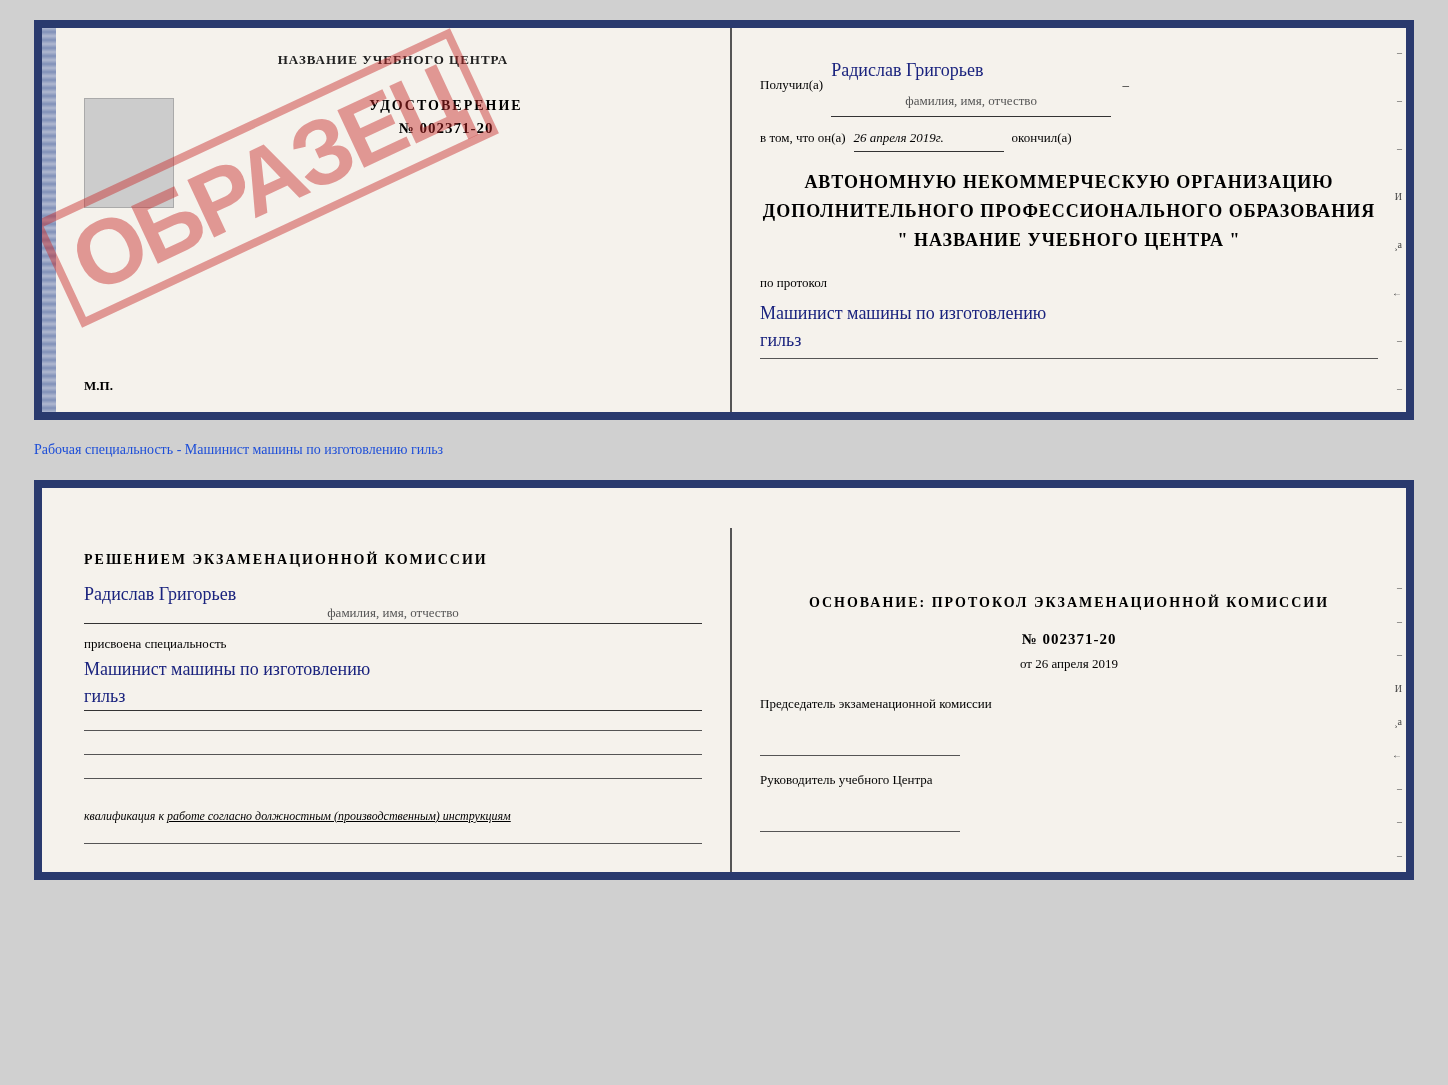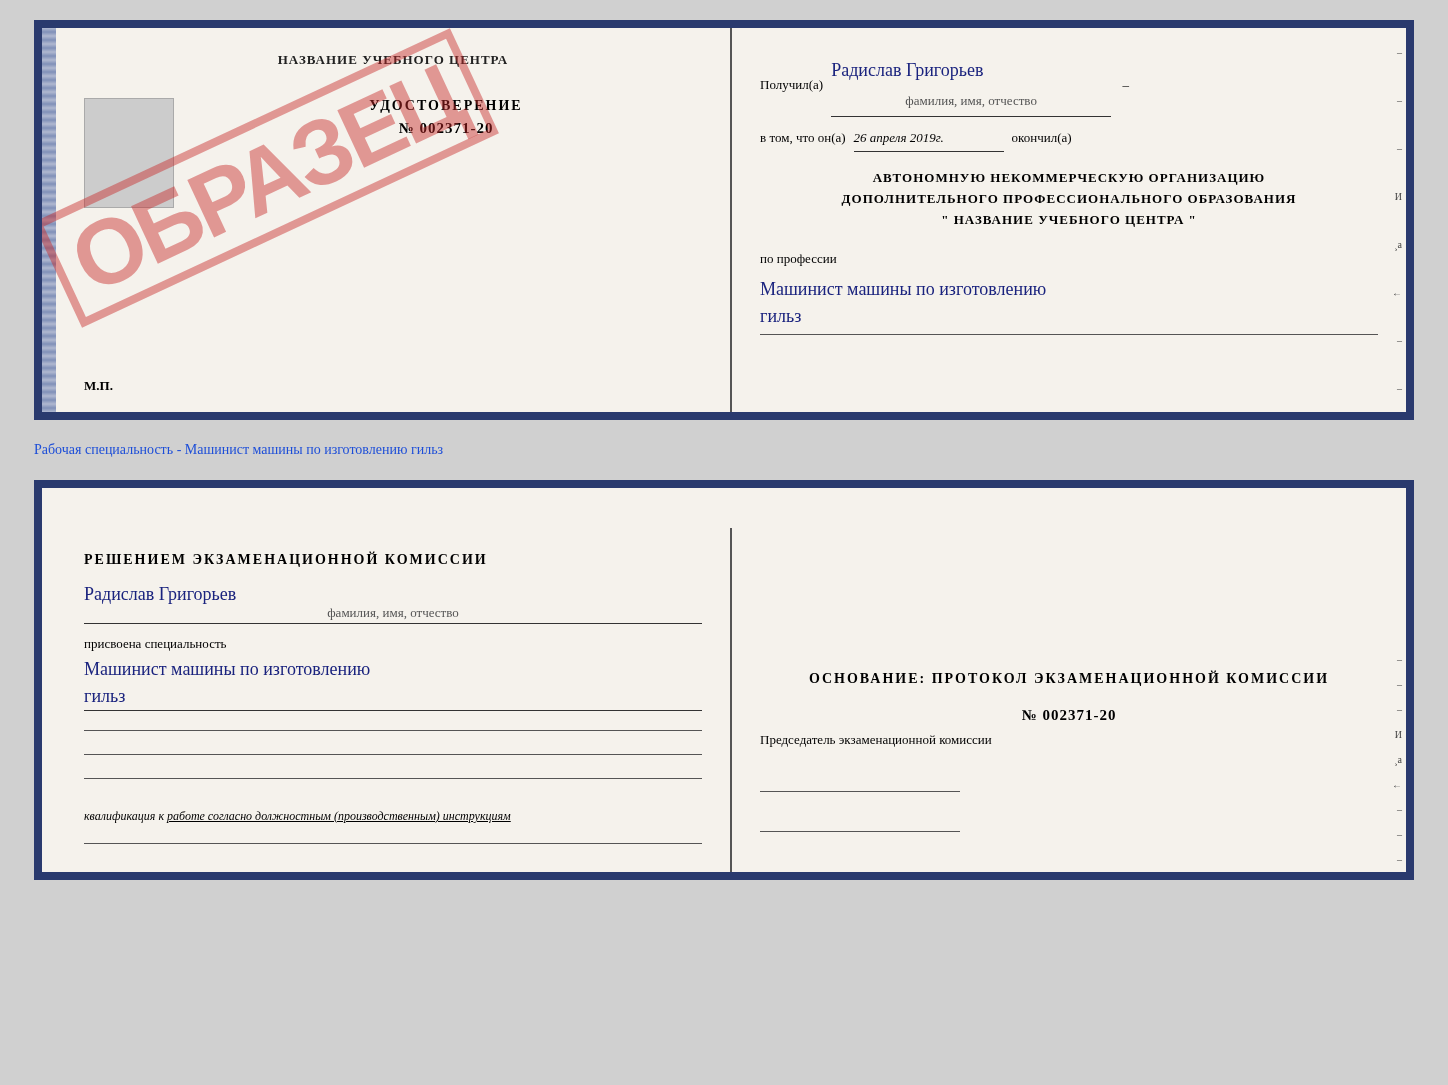--- a/index.html
+++ b/index.html
@@ -169,21 +169,21 @@
     .date-value {
       font-style: italic;
       border-bottom: 1px solid #333;
       min-width: 150px;
       display: inline-block;
       font-size: 13px;
     }
 
     .org-block {
       text-align: center;
-      font-size: 13px;
+      font-size: 18px;
       font-weight: bold;
       letter-spacing: 1px;
       text-transform: uppercase;
       line-height: 1.6;
       margin-bottom: 16px;
     }
 
     .profession-label {
       font-size: 13px;
       margin-bottom: 4px;
@@ -374,21 +374,21 @@
         <span class="date-value">26 апреля 2019г.</span>
         <span>окончил(а)</span>
       </div>
 
       <div class="org-block">
         <div>АВТОНОМНУЮ НЕКОММЕРЧЕСКУЮ ОРГАНИЗАЦИЮ</div>
         <div>ДОПОЛНИТЕЛЬНОГО ПРОФЕССИОНАЛЬНОГО ОБРАЗОВАНИЯ</div>
         <div>" НАЗВАНИЕ УЧЕБНОГО ЦЕНТРА "</div>
       </div>
 
-      <div class="profession-label">по профессии</div>
+      <div class="profession-label">по протокол</div>
       <div class="profession-value">
         <div>Машинист машины по изготовлению</div>
         <div style="border-bottom:1px solid #555; padding-bottom:4px;">гильз</div>
       </div>
 
     </div>
 
     <div class="right-side-markers">
       <span class="side-marker">–</span>
       <span class="side-marker">–</span>
@@ -437,27 +437,32 @@
     </div>
   </div>
 
   <div class="doc-right" style="position:relative;">
     <div class="bottom-right-content">
 
       <div class="basis-header">Основание: протокол экзаменационной  комиссии</div>
 
       <div class="basis-number">№  002371-20</div>
 
+      <div class="basis-date">
+        <span>от</span>
+        <span>26 апреля 2019</span>
+      </div>
 
       <div class="signature-block">
         <div class="sig-title">Председатель экзаменационной комиссии</div>
         <div class="sig-line"></div>
       </div>
 
       <div class="signature-block">
+        <div class="sig-title">Руководитель учебного Центра</div>
         <div class="sig-line"></div>
       </div>
 
     </div>
 
     <div class="right-side-markers">
       <span class="side-marker">–</span>
       <span class="side-marker">–</span>
       <span class="side-marker">–</span>
       <span class="side-marker">И</span>

